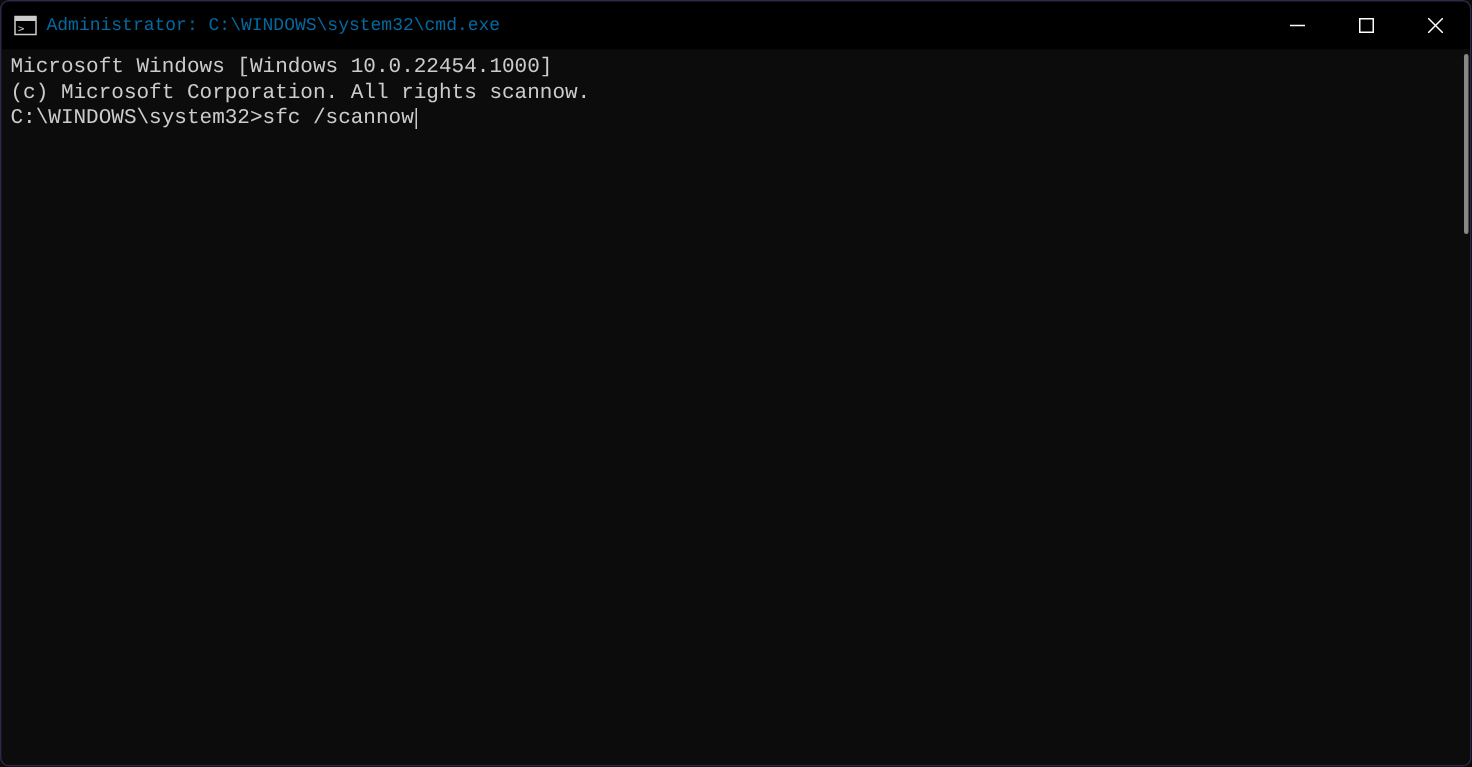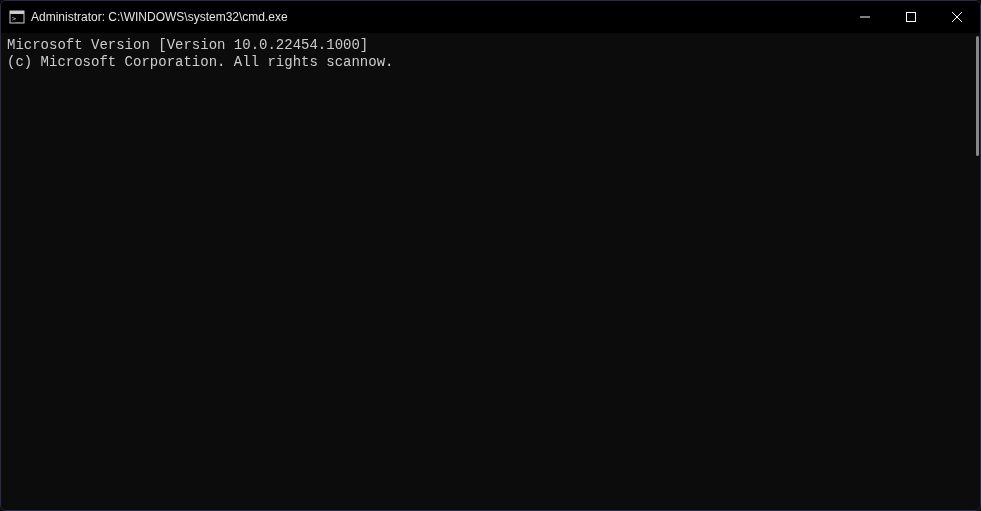--- a/index.html
+++ b/index.html
@@ -51,23 +51,23 @@
       align-items: center;
       justify-content: center;
     }
     
     .app-icon svg {
       width: 16px;
       height: 16px;
     }
     
     .title-text {
-      color: #e5e5e5;
+      color: #0369a1;
       font-size: 12px;
-      font-family: Liberation Sans, sans-serif;
+      font-family: Liberation Mono, monospace;
       font-weight: 400;
     }
     
     .window-controls {
       display: flex;
       height: 100%;
     }
     
     .control-btn {
       width: 46px;
@@ -157,20 +157,21 @@
       <div class="control-btn close">
         <svg viewBox="0 0 10 10">
           <line x1="0" y1="0" x2="10" y2="10" stroke="#ffffff" stroke-width="1"></line>
           <line x1="10" y1="0" x2="0" y2="10" stroke="#ffffff" stroke-width="1"></line>
         </svg>
       </div>
     </div>
   </div>
 
   <div class="terminal-content">
-    <div class="terminal-line">Microsoft Version [Version 10.0.22454.1000]</div>
+    <div class="terminal-line">Microsoft Windows [Windows 10.0.22454.1000]</div>
     <div class="terminal-line">(c) Microsoft Corporation. All rights scannow.</div>
     <div class="terminal-line"></div>
+    <div class="prompt-line"><span>C:\WINDOWS\system32&gt;</span><span>sfc /scannow</span><span class="cursor"></span></div>
   </div>
 
   <div class="scrollbar"></div>
 
 </div>
 
 </body></html>

